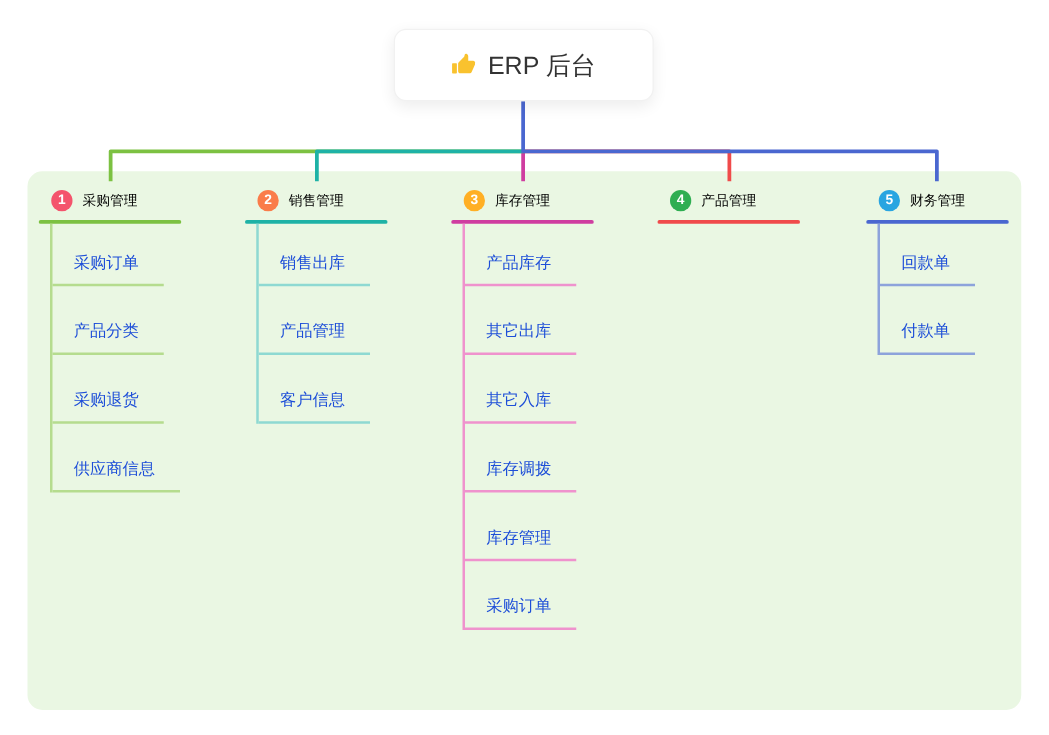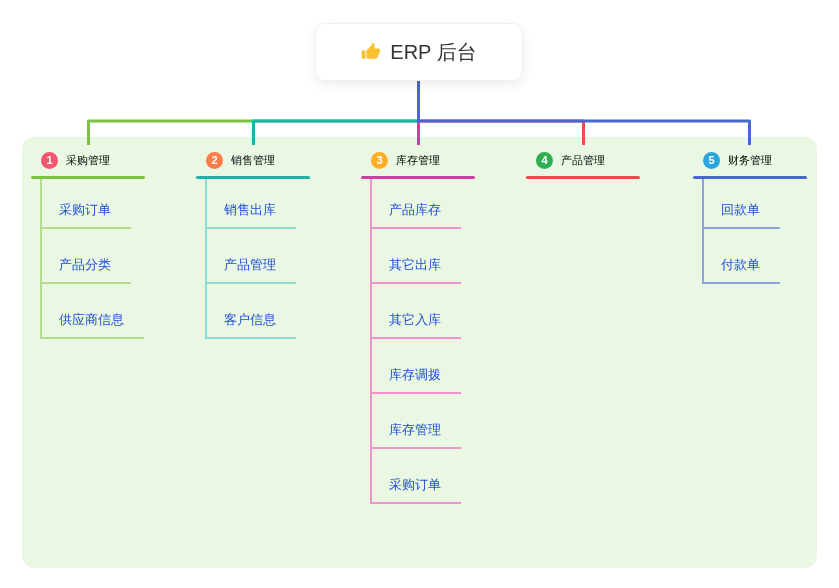--- a/index.html
+++ b/index.html
@@ -78,20 +78,21 @@
 
   <div class="branch b0" style="--accent: #7cc142; --light: #b5dc8e; --badge: #f4546c;">
     <div class="hdr">
       <span class="badge">1</span>
       <span class="hdr-label">采购管理</span>
     </div>
     <div class="hdr-line"></div>
     <ul>
       <li>采购订单</li>
       <li>产品分类</li>
+      <li>采购退货</li>
       <li>供应商信息</li>
     </ul>
   </div>
 
   <div class="branch b1" style="--accent: #1eb2a6; --light: #8ed9d2; --badge: #fa7c4a;">
     <div class="hdr">
       <span class="badge">2</span>
       <span class="hdr-label">销售管理</span>
     </div>
     <div class="hdr-line"></div>

